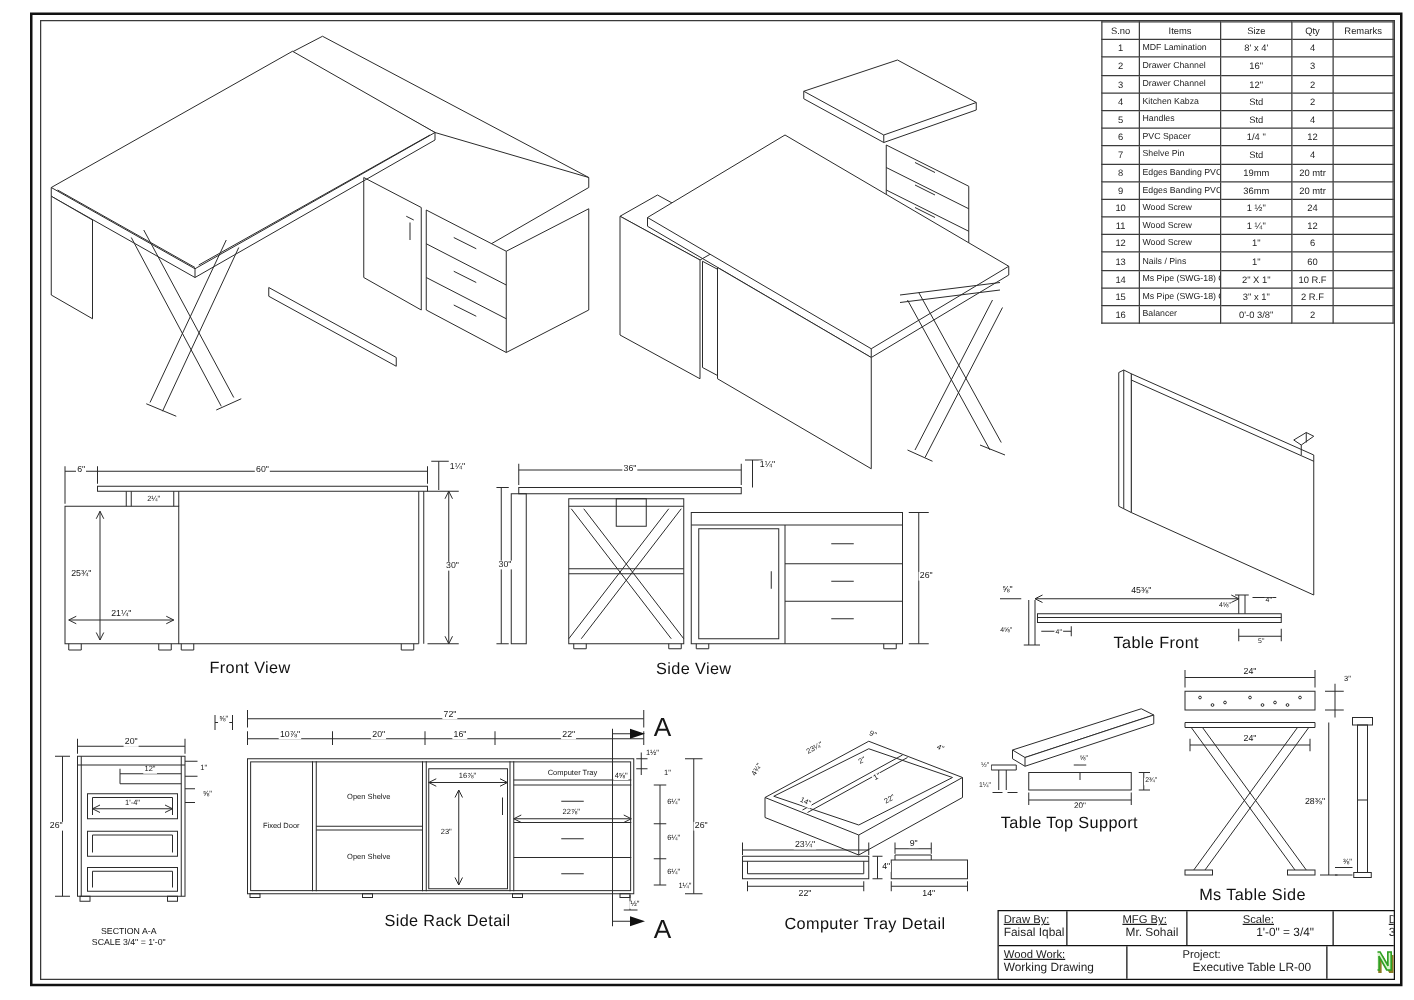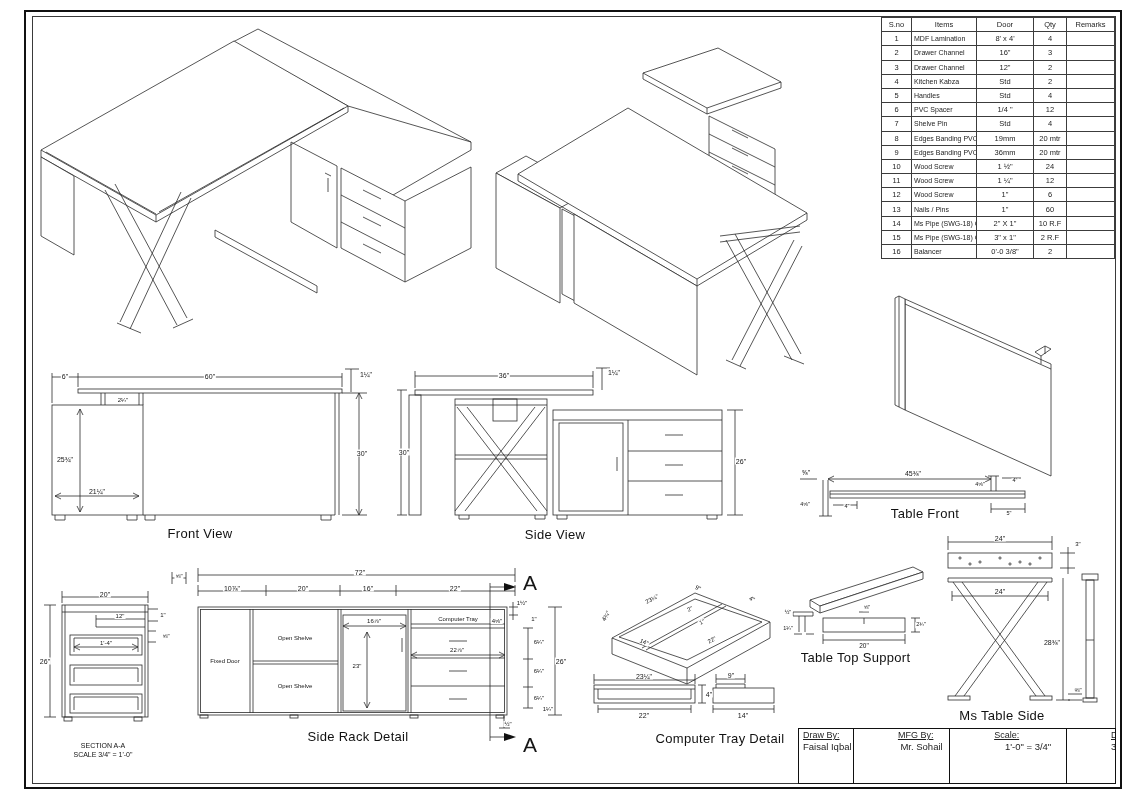--- a/index.html
+++ b/index.html
@@ -94,21 +94,21 @@
       <col style="width:30px">
       <col style="width:65px">
       <col style="width:57px">
       <col style="width:33px">
       <col style="width:48px">
     </colgroup>
   <thead>
     <tr>
       <th>S.no</th>
       <th>Items</th>
-      <th>Door</th>
+      <th>Size</th>
       <th>Qty</th>
       <th>Remarks</th>
     </tr>
   </thead>
   <tbody>
       <tr>
         <td>1</td>
         <td class="c-items">MDF Lamination</td>
         <td>8' x 4'</td>
         <td>4</td>
@@ -418,21 +418,21 @@
     <span class="dim" style="left: 110px; top: 64px; font-size: 6px; transform: translate(-50%, -50%) rotate(-28deg);">1"</span>
     <span class="dim" style="left: 120px; top: 82px; font-size: 6px; transform: translate(-50%, -50%) rotate(-28deg);">22"</span>
     <span class="dim" style="left: 52px; top: 84px; font-size: 6px; transform: translate(-50%, -50%) rotate(25deg);">14"</span>
     <span class="dim" style="left: 14px; top: 58px; font-size: 6px; transform: translate(-50%, -50%) rotate(-60deg);">4¾"</span>
     <span class="dim" style="left: 52px; top: 118px; transform: translate(-50%, -50%);">23¼"</span>
     <span class="dim" style="left: 52px; top: 157px; transform: translate(-50%, -50%);">22"</span>
     <span class="dim" style="left: 117px; top: 136px; transform: translate(-50%, -50%);">4"</span>
     <span class="dim" style="left: 139px; top: 117px; transform: translate(-50%, -50%);">9"</span>
     <span class="dim" style="left: 151px; top: 157px; transform: translate(-50%, -50%);">14"</span>
   </div>
-<div class="view-label" style="left:630px;top:731px;width:180px">Computer Tray Detail</div>
+<div class="view-label" style="left:602px;top:731px;width:180px">Computer Tray Detail</div>
 
 <div class="view" style="left:783px;top:560px;width:167px;height:100px">
 <svg width="167" height="100" viewBox="0 0 167 100">
   <g>
     <polygon class="f" points="27,40 130,7 140,12 37,46"></polygon>
     <polygon class="f" points="37,46 140,12 140,19 37,53"></polygon>
     <path d="M27,40 L27,47 L37,53"></path>
     <path d="M10,52 L30,52 M10,56 L30,56 M10,52 L10,56 M30,52 L30,56 M16,56 L16,72 M22,56 L22,72 M11,74 L19,74 M23,74 L31,74"></path>
     <rect x="40" y="58" width="82" height="14"></rect>
     <path d="M81,58 L81,64 M76,52 L86,52"></path>
@@ -495,13 +495,27 @@
     </div>
     <div class="tb-cell" style="width:102px">
       <div class="tb-label">Scale:</div>
       <div class="tb-value">1'-0" = 3/4"</div>
     </div>
     <div class="tb-cell" style="flex:1">
       <div class="tb-label">Date:</div>
       <div class="tb-value">30-09-2023</div>
     </div>
   </div>
+  <div class="tb-row">
+    <div class="tb-cell" style="width:94px">
+      <div class="tb-label">Wood Work:</div>
+      <div class="tb-value" style="text-align:left">Working Drawing</div>
+    </div>
+    <div class="tb-cell" style="width:111px">
+      <div class="tb-label nounder">Project:</div>
+      <div class="tb-value">Executive Table LR-00</div>
+    </div>
+    <div class="tb-cell logo-cell" style="flex:1">
+      <span class="logo-text">LUNAR</span>
+      <span class="logo-dot"></span>
+    </div>
+  </div>
 </div>
 
 </body></html>

